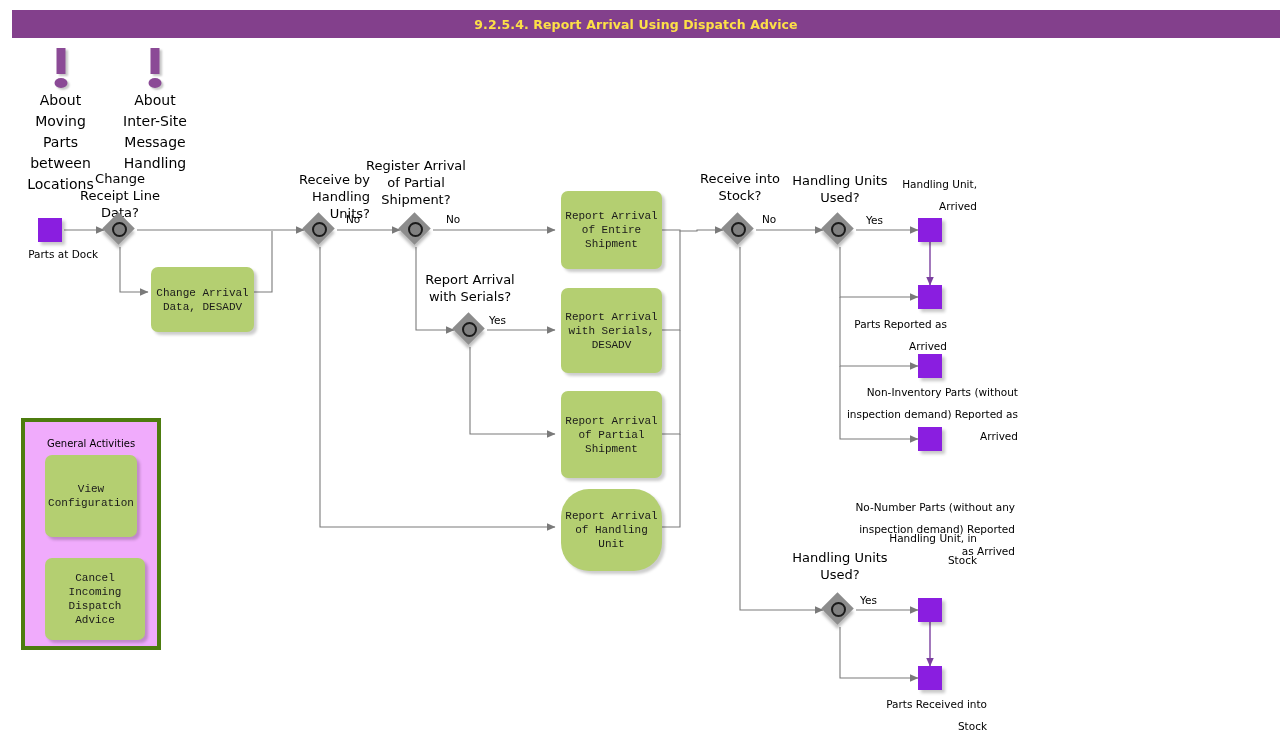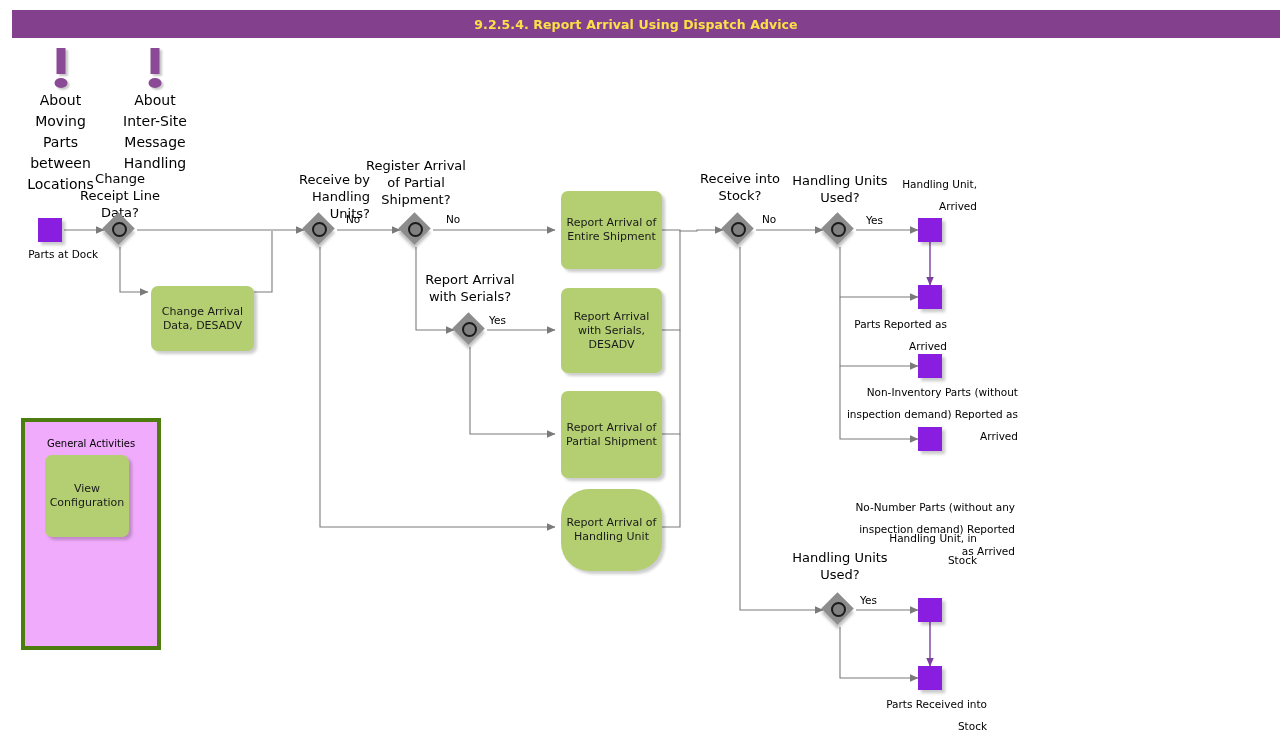--- a/index.html
+++ b/index.html
@@ -98,20 +98,21 @@
   
   .task {
     position: absolute;
     background: #B4CF71;
     border-radius: 7px;
     box-shadow: 3px 3px 3px rgba(0,0,0,0.20);
     display: flex; align-items: center; justify-content: center;
     text-align: center;
     font-size: 11px; color: #1a1a1a; line-height: 14px;
     padding: 2px 4px;
+    font-family: Liberation Mono, monospace;
   }
 
   
   .cond {
     position: absolute;
     font-size: 10.5px; color: #000;
   }
 
   
   #general-panel {
@@ -215,21 +216,21 @@
 
   <div class="evt" style="left:38px; top:218px;"></div>
   <div class="evt-label" style="left:3px; top:243px; width:95px;">Parts at Dock</div>
 
   <div class="gw-label" style="left:70px; top:170px; width:100px;">Change Receipt Line Data?</div>
   <div class="gw" style="left:104px; top:214px;">
     <div class="dia"></div>
       <div class="ring"></div>
   </div>
 
-  <div class="task" style="left:151px; top:267px; width:103px; height:65px;margin-top:19px;">Change Arrival Data, DESADV</div>
+  <div class="task" style="left:151px; top:267px; width:103px; height:65px;">Change Arrival Data, DESADV</div>
 
   <div class="gw-label" style="left:270px; top:171px; width:100px;text-align:right;">Receive by Handling Units?</div>
   <div class="gw" style="left:304px; top:214px;">
     <div class="dia"></div>
       <div class="ring"></div>
   </div>
   <div class="cond" style="left:346px; top:213px;">No</div>
 
   <div class="gw-label" style="left:366px; top:157px; width:100px;">Register Arrival of Partial Shipment?</div>
   <div class="gw" style="left:400px; top:214px;">
@@ -284,16 +285,17 @@
   <div class="cond" style="left:860px; top:594px;">Yes</div>
 
   <div class="evt-label" style="left:882px; top:527px; width:95px;">Handling Unit, in Stock</div>
   <div class="evt" style="left:918px; top:598px;"></div>
 
   <div class="evt" style="left:918px; top:666px;"></div>
   <div class="evt-label" style="left:872px; top:693px; width:115px;">Parts Received into Stock</div>
 
   <div id="general-panel">
     <div class="panel-title">General Activities</div>
-    <div class="task" style="left:20px; top:33px; width:84px; height:82px;">View Configuration</div>
+    <div class="task" style="left:20px; top:33px; width:92px; height:82px;">View Configuration</div>
+    <div class="task" style="left:20px; top:136px; width:100px; height:82px;">Cancel Incoming Dispatch Advice</div>
   </div>
 
 </div>
 
 </body></html>

